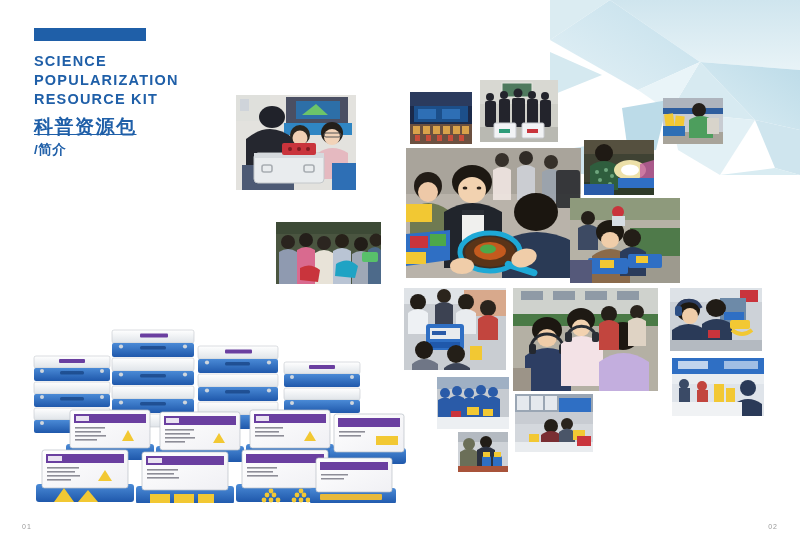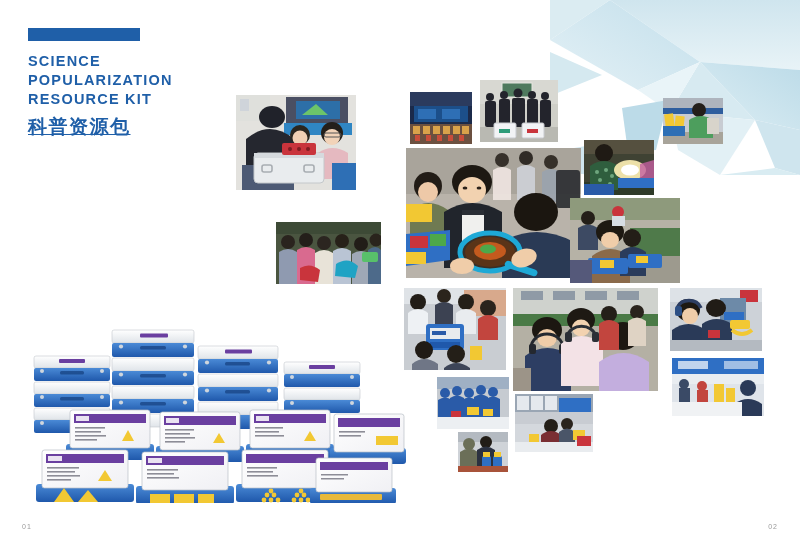--- a/index.html
+++ b/index.html
@@ -25,21 +25,21 @@
     top: 0;
     right: 0;
     width: 250px;
     height: 175px;
     pointer-events: none;
   }
 
   
   #text-col {
     position: absolute;
-    left: 28px;
+    left: 34px;
     top: 28px;
     width: 215px;
   }
   #accent-bar {
     width: 112px;
     height: 13px;
     background: #1f5fa8;
     margin-bottom: 11px;
   }
   .en-title {
@@ -142,20 +142,21 @@
     <polygon points="72,108 118,100 106,150 78,152" fill="#bcdbe8"></polygon>
     <polygon points="170,175 225,168 250,175" fill="#d9ecf2"></polygon>
     <polygon points="12,150 60,142 44,175 8,172" fill="#cfe5ee"></polygon>
   </svg>
 
   <div id="text-col">
     <div id="accent-bar"></div>
     <h1 class="en-title">SCIENCE POPULARIZATION
 RESOURCE KIT</h1>
     <h2 class="cn-title">科普资源包</h2>
+    <h3 class="cn-sub">/简介</h3>
 
   </div>
 
   <div id="kits">
     <svg viewBox="0 0 390 185" preserveAspectRatio="none">
       <defs>
         <linearGradient id="lid" x1="0" y1="0" x2="0" y2="1">
           <stop offset="0" stop-color="#ffffff"></stop>
             <stop offset="1" stop-color="#dfe4e9"></stop>
         </linearGradient>

